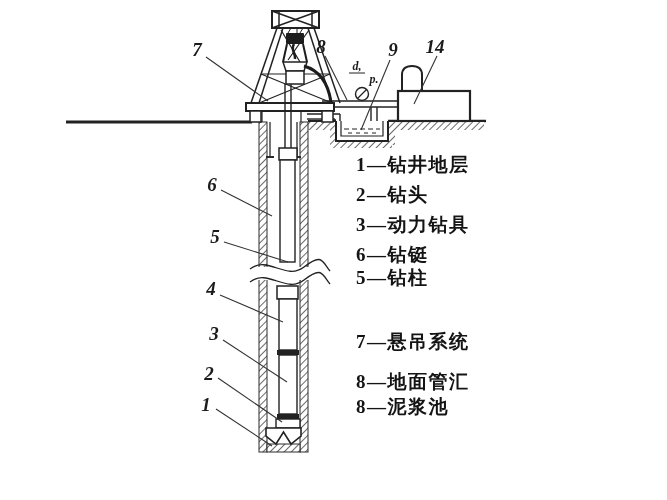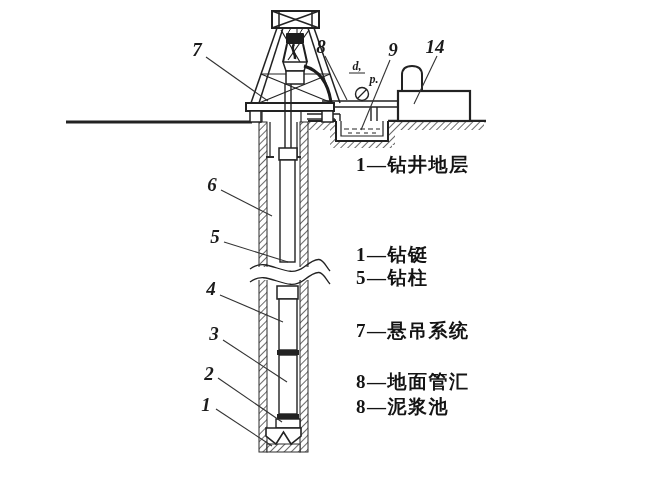--- a/index.html
+++ b/index.html
@@ -169,20 +169,22 @@
   <span class="co" style="left:197px;top:49px">7</span>
   <span class="co" style="left:321px;top:46px">8</span>
   <span class="co" style="left:393px;top:49px">9</span>
   <span class="co" style="left:435px;top:46px">14</span>
 
   <span class="glabel" style="left:357px;top:66px">d,</span>
   <span class="glabel" style="left:374px;top:79px">p.</span>
 
   <div class="legend">
     <div class="lrow" style="top:154px">1—钻井地层</div>
-    <div class="lrow" style="top:244px">1—钻铤</div>
+    <div class="lrow" style="top:184px">2—钻头</div>
+    <div class="lrow" style="top:214px">3—动力钻具</div>
+    <div class="lrow" style="top:244px">6—钻铤</div>
     <div class="lrow" style="top:267px">5—钻柱</div>
-    <div class="lrow" style="top:320px">7—悬吊系统</div>
+    <div class="lrow" style="top:331px">7—悬吊系统</div>
     <div class="lrow" style="top:371px">8—地面管汇</div>
     <div class="lrow" style="top:396px">8—泥浆池</div>
   </div>
 
 </div>
 
 </body></html>

